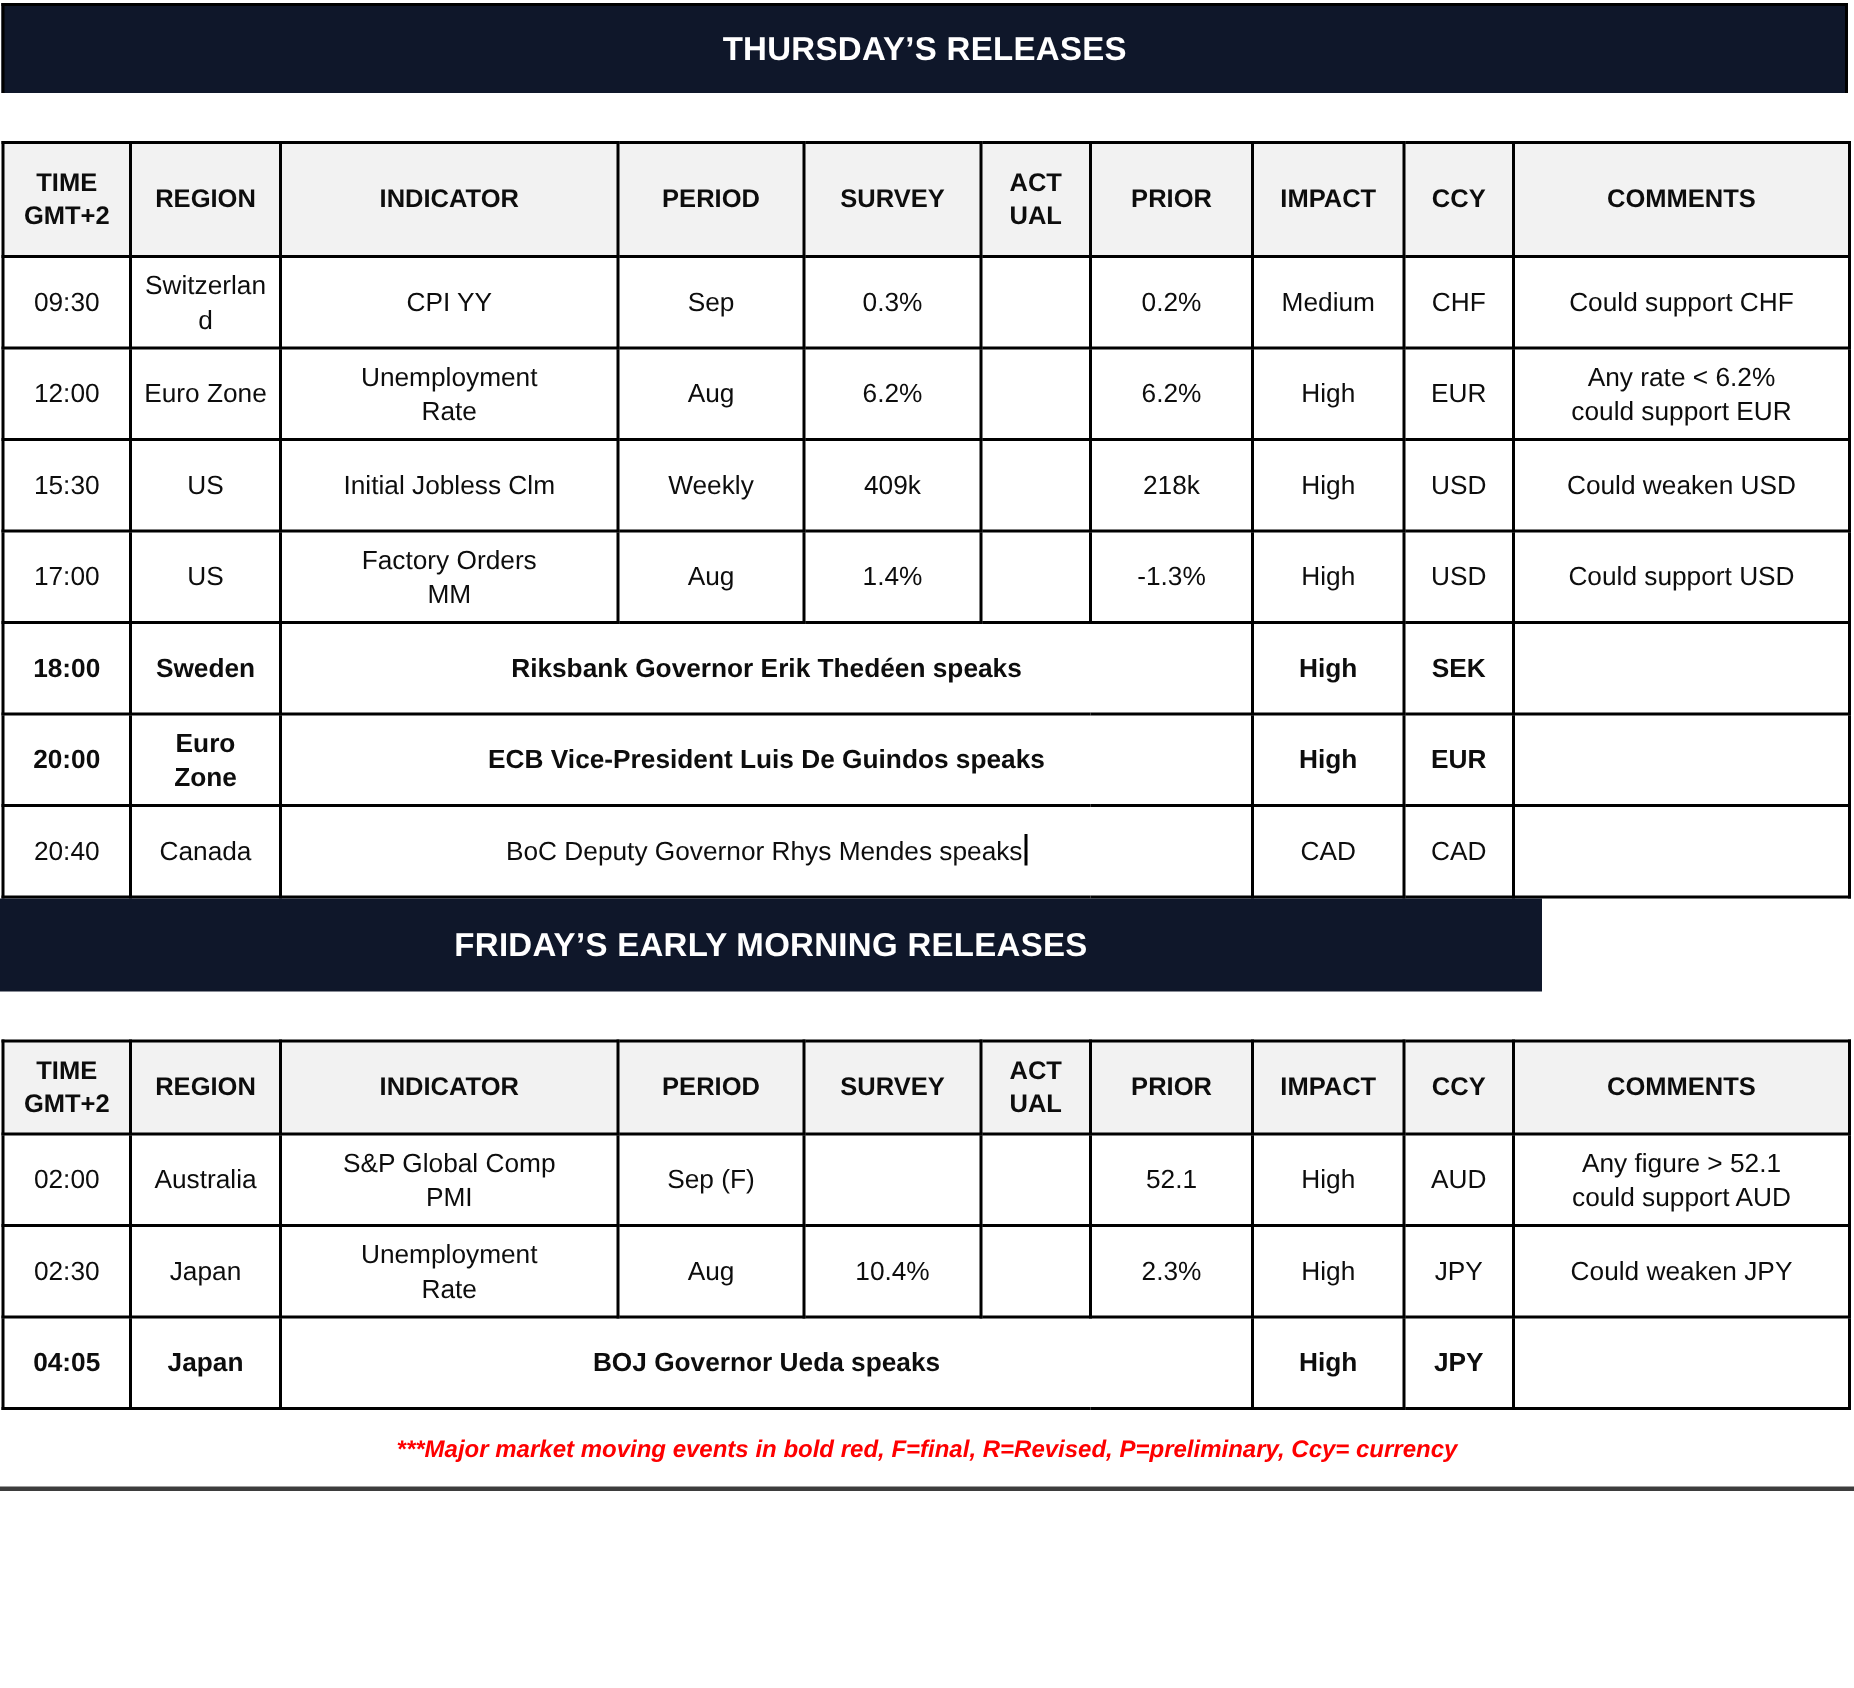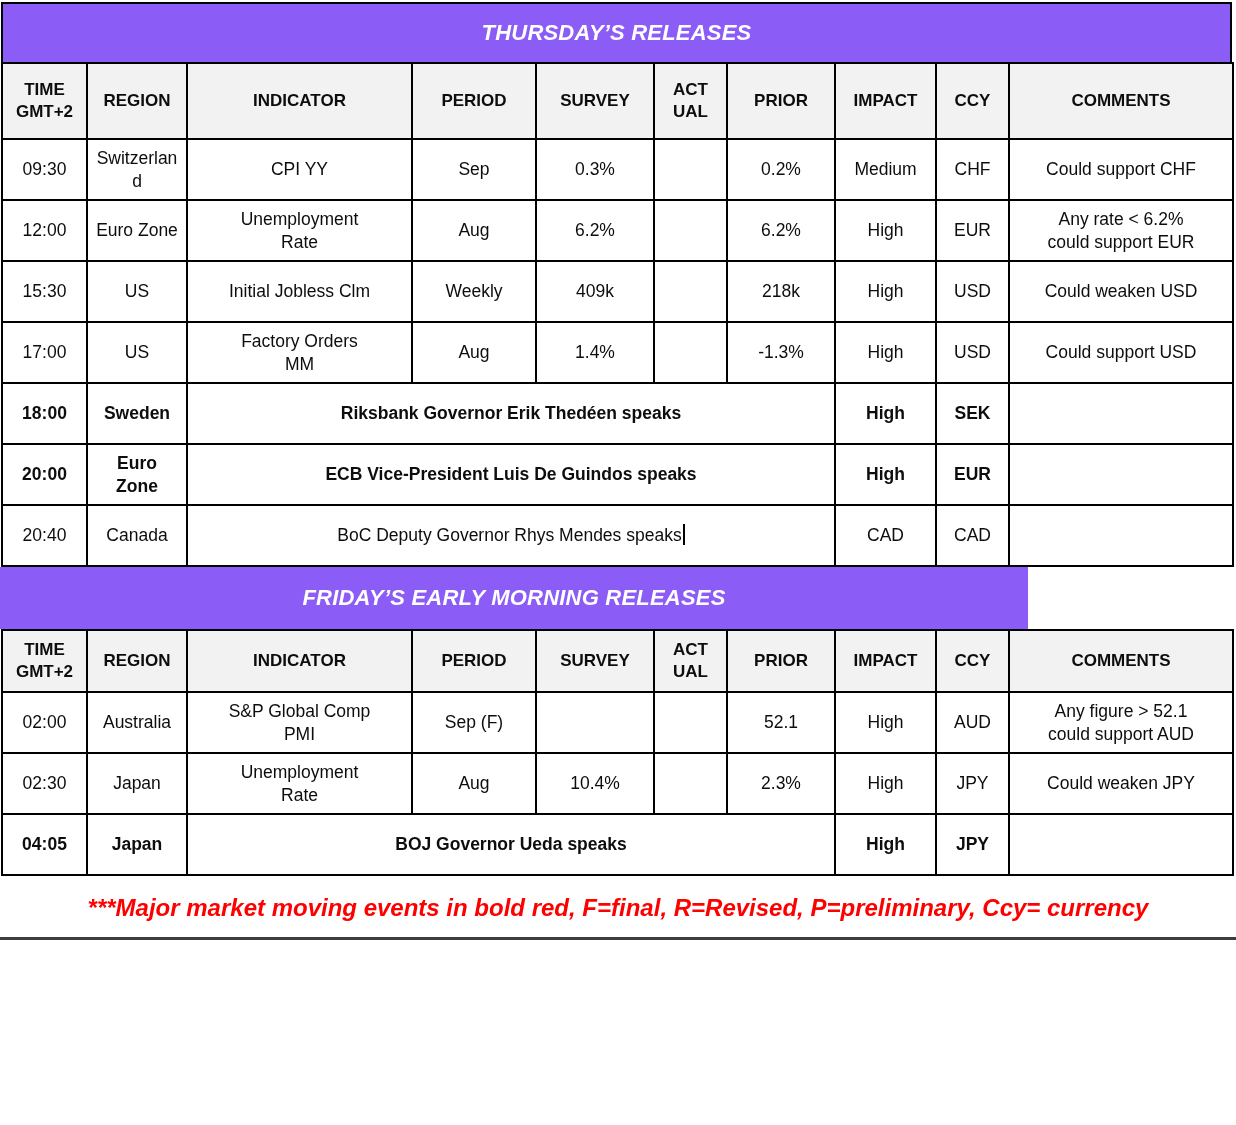--- a/index.html
+++ b/index.html
@@ -6,49 +6,49 @@
   html, body {
     margin: 0; padding: 0;
     width: 1236px; height: 1125px;
     background: #ffffff;
     font-family: "Liberation Sans", "DejaVu Sans", sans-serif;
     color: #0d0d0d;
   }
   .page { padding-top: 2px; }
 
   .titlebar {
-    background: #8b5cf6;
+    background: #0f172a;
     color: #ffffff;
     font-weight: 700;
     font-size: 22px;
     display: flex;
     align-items: center;
     justify-content: center;
     letter-spacing: 0.2px;
-    font-style: italic;
   }
   .titlebar.bordered {
     margin-left: 1px;
     width: 1231px;
     height: 60px;
     border: 2px solid #000;
     border-bottom: 0;
   }
   .titlebar.bleed {
     width: 1028px;
     height: 62px;
     border: 0;
   }
 
   table.cal {
     border-collapse: collapse;
     table-layout: fixed;
     width: 1231px;
     margin-left: 1px;
     border: 2px solid #000;
+    margin-top: 32px;
   }
   th, td {
     border: 2px solid #000;
     text-align: center;
     vertical-align: middle;
     white-space: pre-line;
     overflow-wrap: break-word;
     padding: 2px 6px;
     font-size: 17.5px;
     line-height: 1.28;
@@ -68,21 +68,21 @@
     width: 2px;
     height: 21px;
     background: #000;
     vertical-align: -4px;
     margin-left: 1px;
   }
 
   .footnote {
     margin-top: 18px;
     text-align: center;
-    font-size: 24px;
+    font-size: 16px;
     font-weight: 700;
     font-style: italic;
     color: #fe0000;
   }
   .rule {
     border: 0;
     border-top: 3px solid #3d3d3d;
     width: 1236px;
     margin: 15px 0 0 0;
   }

